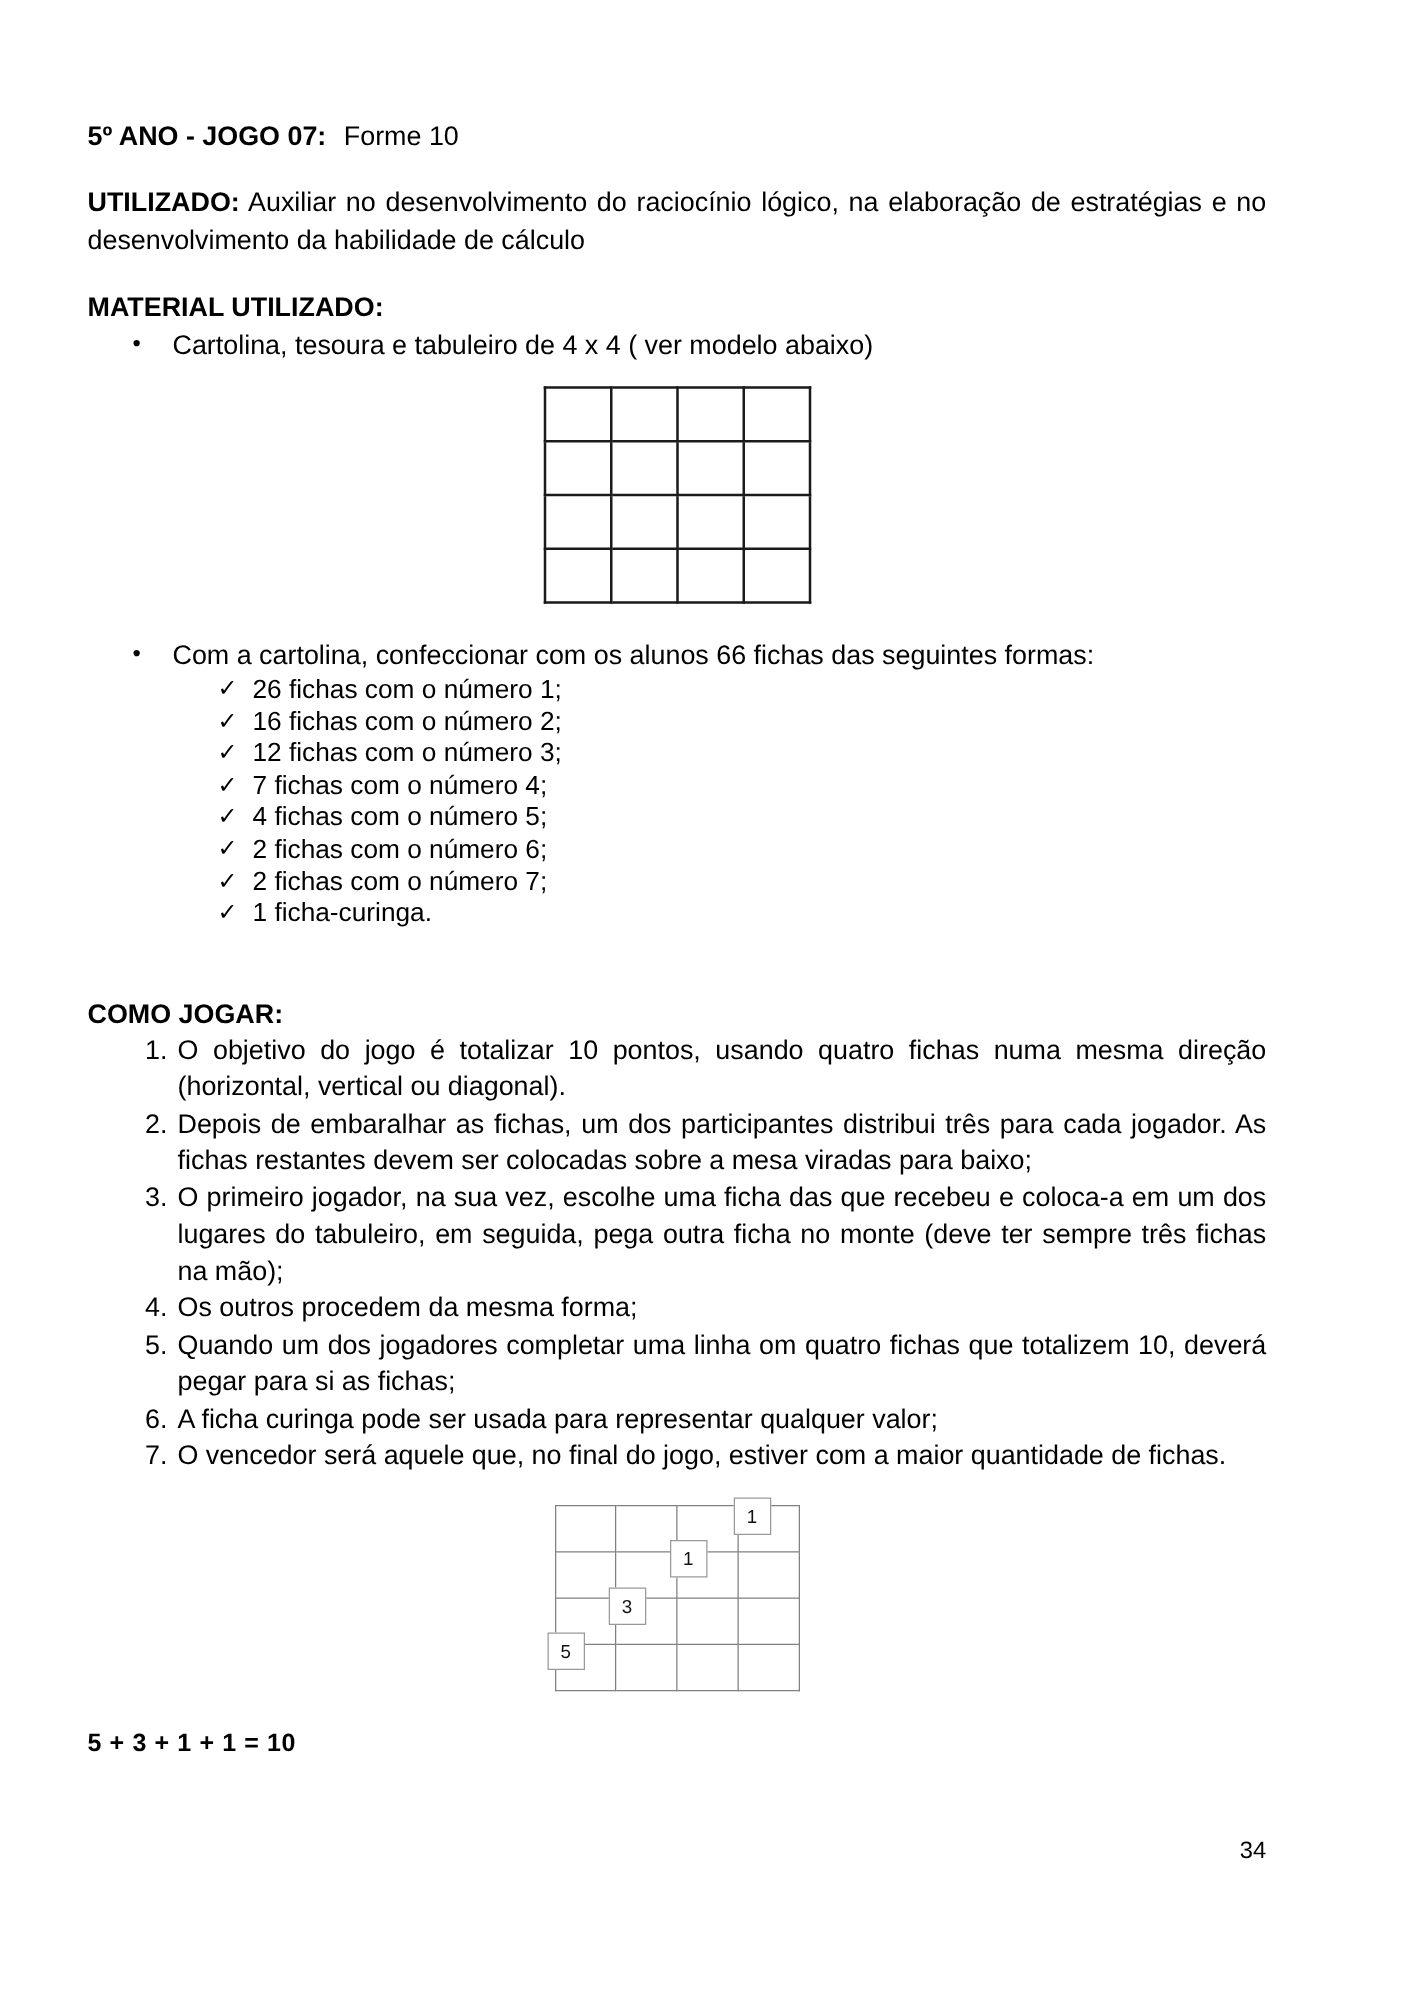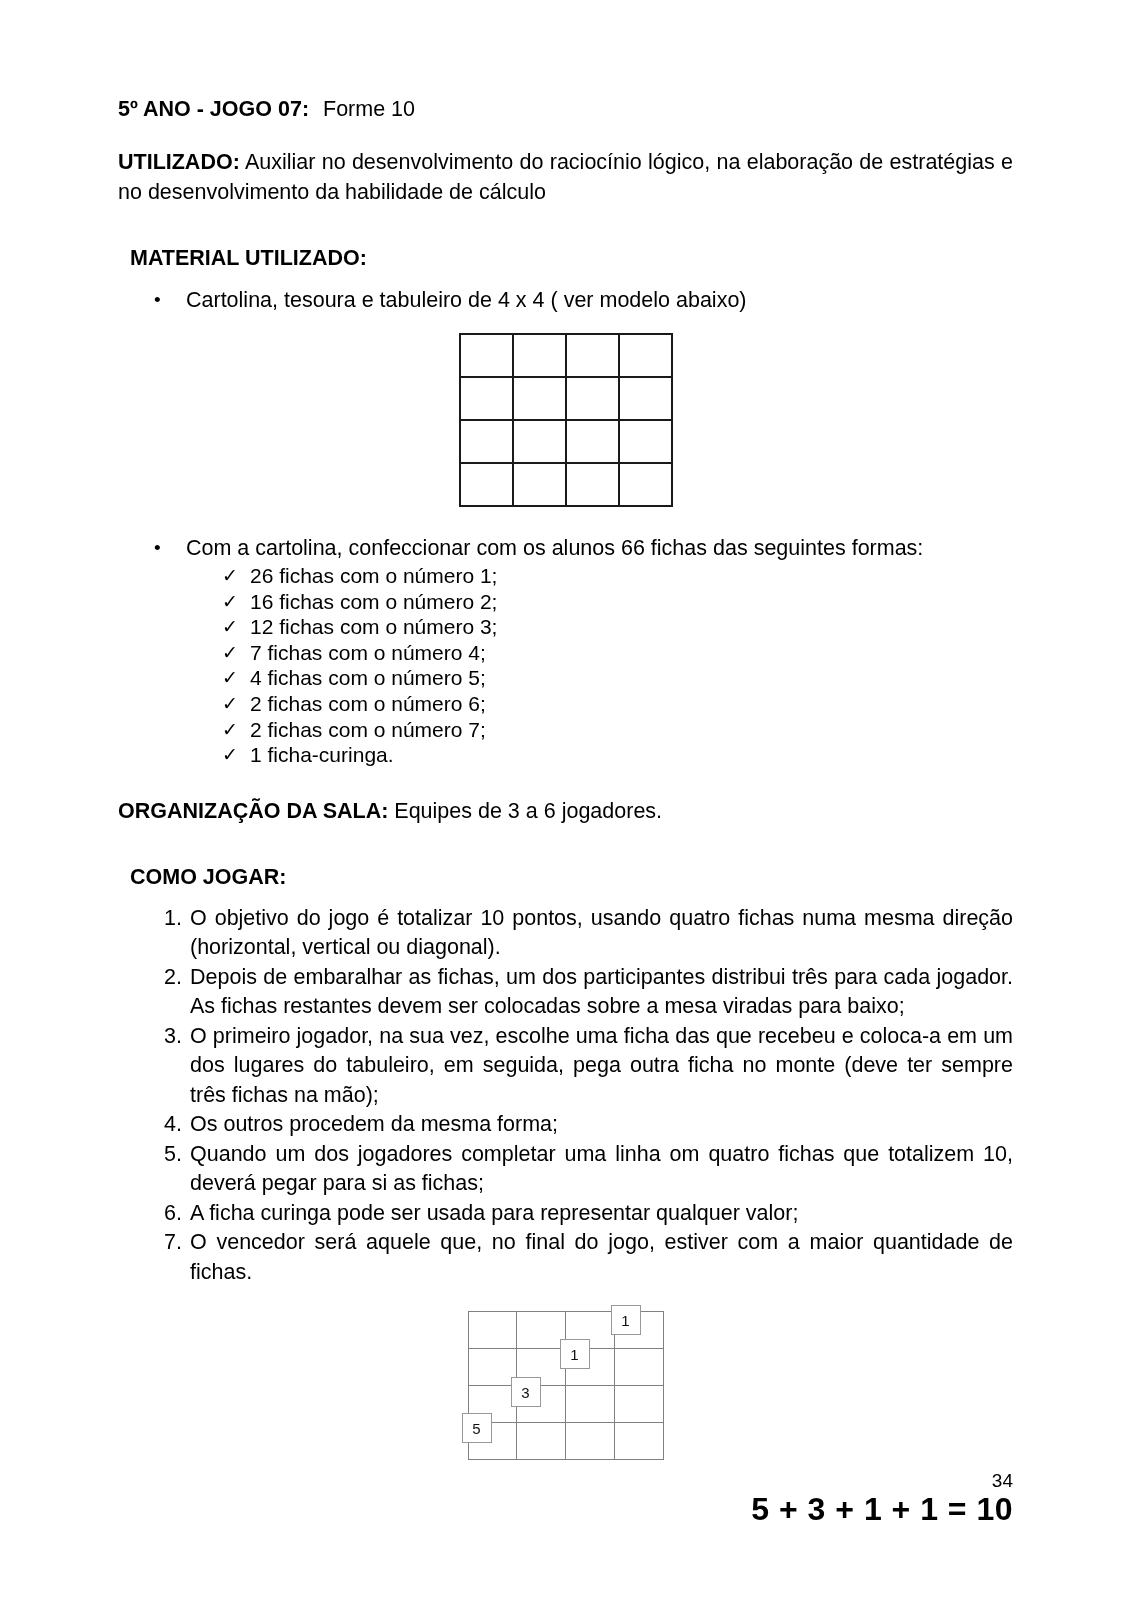--- a/index.html
+++ b/index.html
@@ -14,42 +14,42 @@
     font-family: "Liberation Sans", sans-serif;
     color: #000000;
     overflow: hidden;
   }
   .page {
     position: absolute;
     left: 0; top: 0;
     width: 1131px;
     height: 1600px;
     box-sizing: border-box;
-    padding: 95px 118px 0 118px;
+    padding: 95px 118px 0 70px;
   }
   .bold { font-weight: bold; }
 
   .title {
     font-size: 21.5px;
     line-height: 28px;
     margin: 0 0 0 0;
   }
 
   .para {
     font-size: 21.5px;
     line-height: 30px;
     text-align: justify;
     margin: 0;
   }
 
   .section-head {
     font-size: 21.5px;
     line-height: 30px;
     font-weight: bold;
-    margin: 12px;
+    margin: 0;
   }
 
   .spacer-24 { height: 24px; }
   .spacer-18 { height: 18px; }
 
   
   .bullet-list {
     margin: 0;
     padding: 0;
     list-style: none;
@@ -157,22 +157,22 @@
     font-family: "Liberation Sans", sans-serif;
     color: #111;
     box-sizing: border-box;
   }
   .tile-r1 { left: 143px; top: -6px; }
   .tile-r2 { left: 92px;  top: 28px; }
   .tile-r3 { left: 43px;  top: 66px; }
   .tile-r4 { left: -6px;  top: 102px; }
 
   .equation {
-    text-align: right;
-    font-size: 32px;
+    text-align: left;
+    font-size: 20px;
     font-weight: bold;
     letter-spacing: 0.5px;
     margin: 0;
   }
 
   .page-number {
     position: absolute;
     right: 118px;
     bottom: 108px;
     font-size: 19px;
@@ -278,23 +278,20 @@
       <span>2 fichas com o número 7;</span>
     </li>
     <li class="check-item">
       <span class="check">✓</span>
       <span>1 ficha-curinga.</span>
     </li>
   </ul>
 
   <div style="height:28px;"></div>
 
-  <p class="para">
-    <span class="bold">ORGANIZAÇÃO DA SALA:</span><span> </span><span>Equipes de 3 a 6 jogadores.</span>
-  </p>
 
   <div class="spacer-24"></div>
 
   <div class="section-head">COMO JOGAR:</div>
 
   <ol class="num-list">
     <li class="num-item">
       <span class="num">1.</span>
       <span class="txt">O objetivo do jogo é totalizar 10 pontos, usando quatro fichas numa mesma direção (horizontal, vertical ou diagonal).</span>
     </li>

